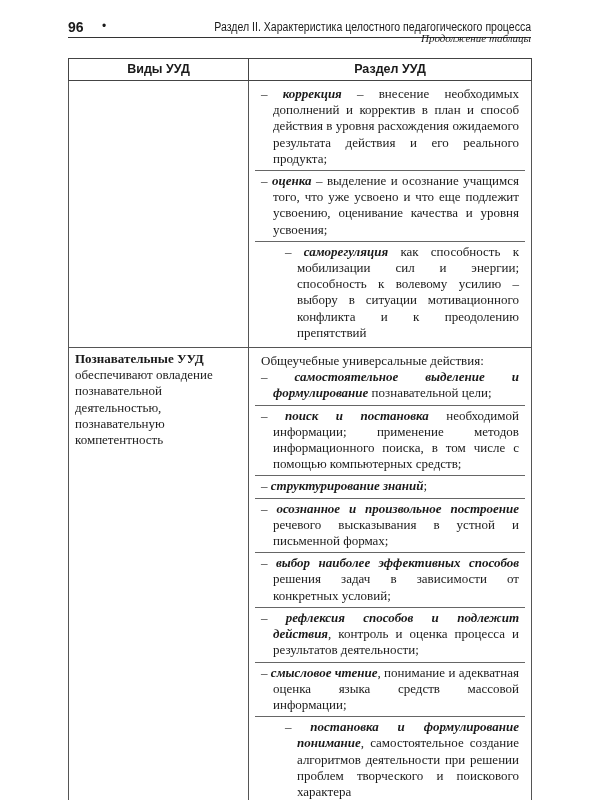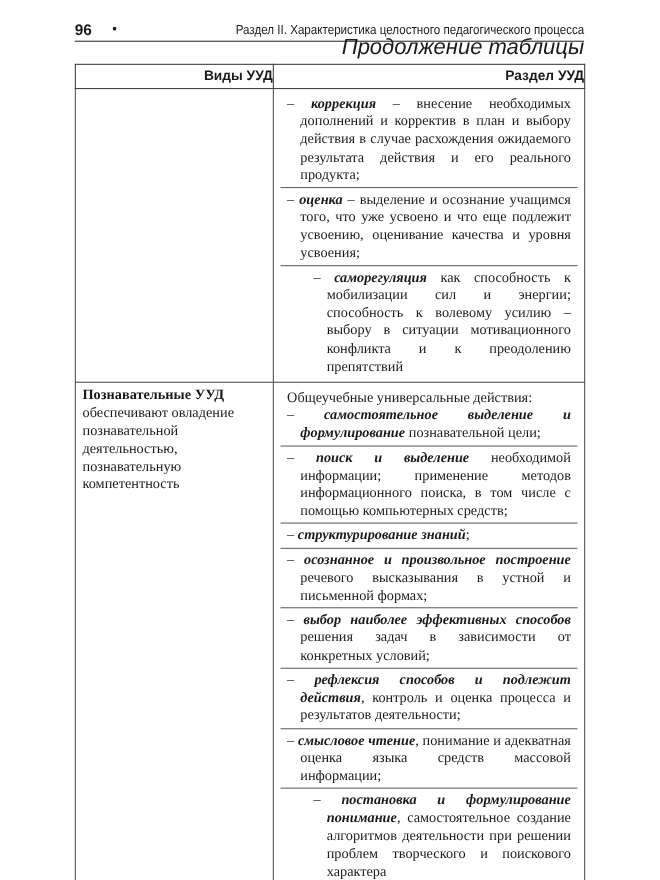--- a/index.html
+++ b/index.html
@@ -1,23 +1,23 @@
 <!DOCTYPE html>
 <html><head>
 <meta charset="utf-8">
 <style>
   html, body { margin:0; padding:0; background:#fff; }
   body { width:600px; height:800px; position:relative; overflow:hidden; color:#1a1a1a; }
   .running-head { position:absolute; left:68px; top:19px; width:463px; height:18px; border-bottom:1.5px solid #333; }
   .page-num { position:absolute; left:0; top:0; font-family:"Liberation Sans", sans-serif; font-weight:bold; font-size:14px; }
   .bullet { position:absolute; left:34px; top:0; font-family:"Liberation Sans", sans-serif; font-size:12px; }
   .section-title { position:absolute; right:0; top:1px; font-family:"Liberation Sans", sans-serif; font-size:12px; transform:scaleX(0.88); transform-origin:right; white-space:nowrap; }
-  .continuation { position:absolute; right:69px; top:32px; font-family:Liberation Sans, sans-serif; font-style:italic; font-size:20px; }
+  .continuation { position:absolute; right:69px; top:32px; font-family:Liberation Serif, serif; font-style:italic; font-size:11px; }
   table.uud { position:absolute; left:68px; top:58px; width:464px; border-collapse:collapse; font-family:"Liberation Serif", serif; font-size:13px; line-height:16.2px; }
-  table.uud th { font-family:"Liberation Sans", sans-serif; font-weight:bold; font-size:12.5px; height:21px; border:1.3px solid #444; padding:0; text-align:right; }
+  table.uud th { font-family:"Liberation Sans", sans-serif; font-weight:bold; font-size:12.5px; height:21px; border:1.3px solid #444; padding:0; text-align:center; }
   table.uud td { border:1.3px solid #555; vertical-align:top; padding:3px 6px 3px 6px; }
   td.kind { width:167px; padding-top:3px; }
   td.kind .kind-title { font-weight:bold; }
   td.cell { padding:0; }
   .item { border-bottom:1.2px solid #666; padding:2px 6px 3px 18px; text-indent:-12px; text-align:justify; }
   .item:last-child { border-bottom:none;margin-left:24px; }
   .item .term { font-weight:bold; font-style:italic; }
   .subhead { font-weight:normal; padding:2px 6px 0 6px; }
   .item.first-after-subhead { padding-top:0; }
 </style>
@@ -36,31 +36,31 @@
   <thead>
     <tr>
       <th>Виды УУД</th>
       <th>Раздел УУД</th>
     </tr>
   </thead>
   <tbody id="tbody">
       <tr>
         <td class="kind"></td>
         <td class="cell">
-          <div class="item"><span>–</span> <span class="term">коррекция</span><span> – внесение необходимых дополнений и корректив в план и выбору действия в случае расхождения ожидаемого результата действия и его реального продукта;</span></div>
+          <div class="item"><span>–</span> <span class="term">коррекция</span><span> – внесение необходимых дополнений и корректив в план и способ действия в уровня расхождения ожидаемого результата действия и его реального продукта;</span></div>
           <div class="item"><span>–</span> <span class="term">оценка</span><span> – выделение и осознание учащимся того, что уже усвоено и что еще подлежит усвоению, оценивание качества и уровня усвоения;</span></div>
           <div class="item"><span>–</span> <span class="term">саморегуляция</span><span> как способность к мобилизации сил и энергии; способность к волевому усилию – выбору в ситуации мотивационного конфликта и к преодолению препятствий</span></div>
         </td>
       </tr>
       <tr>
         <td class="kind"><span class="kind-title">Познавательные УУД</span> <span>обеспечивают овладение познавательной деятельностью, познавательную компетентность</span></td>
         <td class="cell">
           <div class="subhead">Общеучебные универсальные действия:</div>
           <div class="item first-after-subhead"><span>–</span> <span class="term">самостоятельное выделение и формулирование</span><span> познавательной цели;</span></div>
-          <div class="item"><span>–</span> <span class="term">поиск и выделение</span><span> необходимой информации; применение методов информационного поиска, в том числе с помощью компьютерных средств;</span></div>
+          <div class="item"><span>–</span> <span class="term">поиск и постановка</span><span> необходимой информации; применение методов информационного поиска, в том числе с помощью компьютерных средств;</span></div>
           <div class="item"><span>–</span> <span class="term">структурирование знаний</span><span>;</span></div>
           <div class="item"><span>–</span> <span class="term">осознанное и произвольное построение</span><span> речевого высказывания в устной и письменной формах;</span></div>
           <div class="item"><span>–</span> <span class="term">выбор наиболее эффективных способов</span><span> решения задач в зависимости от конкретных условий;</span></div>
           <div class="item"><span>–</span> <span class="term">рефлексия способов и подлежит действия</span><span>, контроль и оценка процесса и результатов деятельности;</span></div>
           <div class="item"><span>–</span> <span class="term">смысловое чтение</span><span>, понимание и адекватная оценка языка средств массовой информации;</span></div>
           <div class="item"><span>–</span> <span class="term">постановка и формулирование понимание</span><span>, самостоятельное создание алгоритмов деятельности при решении проблем творческого и поискового характера</span></div>
         </td>
       </tr>
     </tbody>
 </table>

